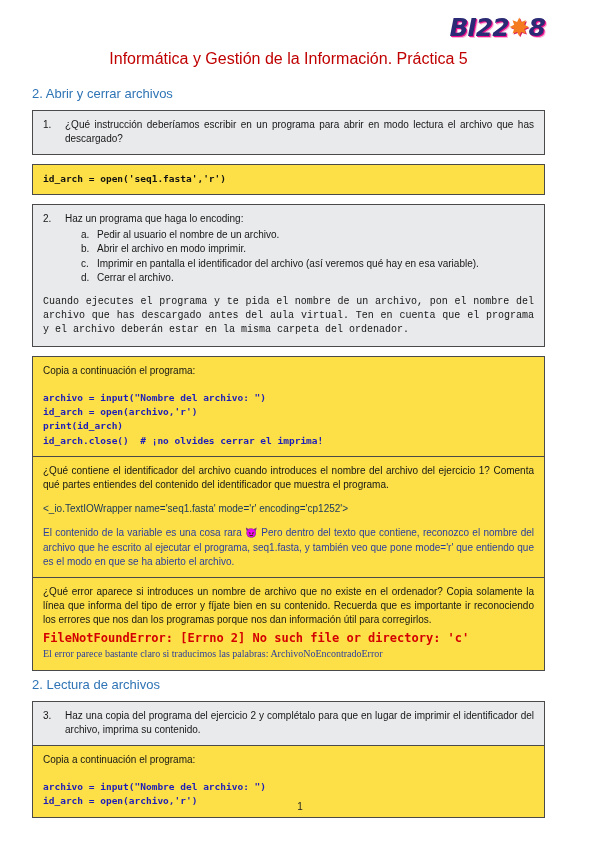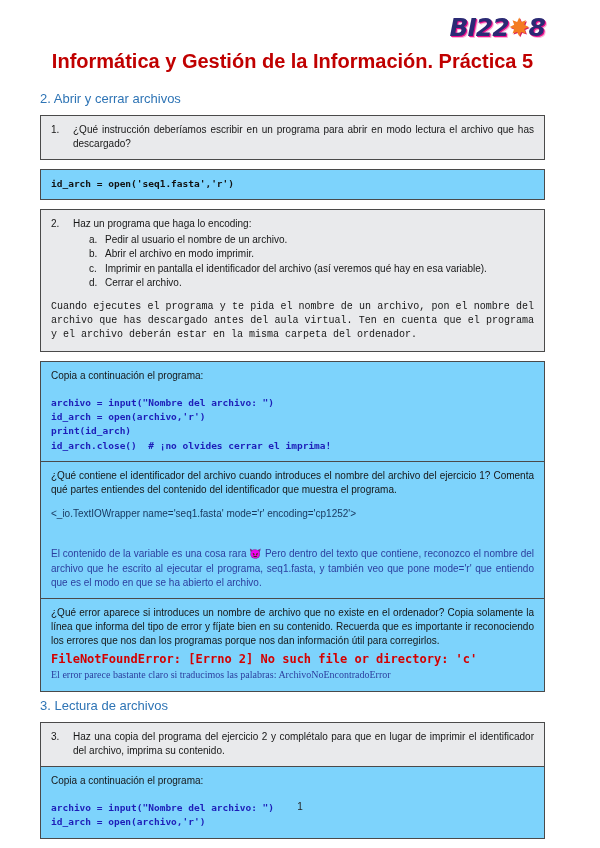--- a/index.html
+++ b/index.html
@@ -4,60 +4,60 @@
 <style>
   * { margin:0; padding:0; box-sizing:border-box; }
   html,body { width:600px; height:848px; }
   body {
     background:#ffffff;
     font-family:"Liberation Sans", sans-serif;
     color:#161616;
     position:relative;
     overflow:hidden;
   }
-  .page { padding:14px 55px 0 40px; }
+  .page { padding:14px 55px 0 32px; }
 
   
   .logo {
     text-align:right;
     font-family:"DejaVu Sans", sans-serif;
     font-weight:bold;
     font-style:italic;
     font-size:25px;
     letter-spacing:-1px;
     color:#2b2a74;
     text-shadow:1px 1px 0 #ec0c8c, 2px 2px 0 #f7b6d8;
     line-height:1.1;
     margin-bottom:4px;
     user-select:none;
   }
   .logo .star { color:#f47b20; font-style:normal; text-shadow:1px 1px 0 #d91c5c; }
   h1.doc-title {
     color:#c00000;
-    font-size:20px;
-    font-weight:bold;
+    font-size:16px;
+    font-weight:normal;
     text-align:center;
     margin:8px 0 18px 0;
   }
   h2.section-heading {
     color:#2e74b5;
     font-size:13px;
     font-weight:normal;
     margin:6px 0 9px 0;
   }
   .mt { margin-top:18px; }
 
   
   .box {
     border:1px solid #4a4a4a;
     padding:7px 10px 8px 10px;
     font-size:10px;
     line-height:1.42;
     text-align:justify;
-    background:#7dd3fc;
+    background:#fde047;
   }
   .box.gray { background:#e9eaec; }
   .box.gap { margin-top:9px; }
   .box.attach { margin-top:-1px; }
 
   .qrow { display:flex; }
   .qnum { flex:0 0 22px; }
   .qtext { flex:1; text-align:justify; }
 
   .sublist { margin:2px 0 0 16px; }
@@ -66,21 +66,21 @@
   .qpara { margin-top:10px;font-family:Liberation Mono, monospace; }
 
   
   .mono { font-family:"DejaVu Sans Mono","Liberation Mono",monospace; }
   .code-black { font-weight:bold; font-size:9.5px; color:#111; }
   .codeblock { margin-top:13px; }
   .code-line { font-weight:bold; font-size:9.5px; color:#1d1db8; line-height:1.5; white-space:pre-wrap; }
   .error-line { font-weight:bold; font-size:12px; color:#d40000; line-height:1.5; margin-top:2px; }
 
   .output-line { color:#17365d; margin-top:10px; }
-  .blue-text { color:#2c3e9e; margin-top:26px; }
+  .blue-text { color:#2c3e9e; margin-top:10px; }
   .blue-text.tight { margin-top:0;font-family:Liberation Serif, serif; }
   .qblock p:first-child { margin-top:0; }
 
   
   .page-number {
     position:absolute;
     bottom:36px;
     left:0; right:0;
     text-align:center;
     font-size:10px;
@@ -154,21 +154,21 @@
     <p class="output-line">&lt;_io.TextIOWrapper name='seq1.fasta' mode='r' encoding='cp1252'&gt;</p>
     <p class="blue-text">El contenido de la variable es una cosa rara 😈 Pero dentro del texto que contiene, reconozco el nombre del archivo que he escrito al ejecutar el programa, seq1.fasta, y también veo que pone mode='r' que entiendo que es el modo en que se ha abierto el archivo.</p>
   </div>
 
   <div class="box attach qblock">
     <p>¿Qué error aparece si introduces un nombre de archivo que no existe en el ordenador? Copia solamente la línea que informa del tipo de error y fíjate bien en su contenido. Recuerda que es importante ir reconociendo los errores que nos dan los programas porque nos dan información útil para corregirlos.</p>
     <p class="error-line mono">FileNotFoundError: [Errno 2] No such file or directory: 'c'</p>
     <p class="blue-text tight">El error parece bastante claro si traducimos las palabras: ArchivoNoEncontradoError</p>
   </div>
 
-  <h2 class="section-heading mt">3. Lectura de archivos</h2>
+  <h2 class="section-heading mt">2. Lectura de archivos</h2>
 
   <div class="box gray">
     <div class="qrow">
       <span class="qnum">3.</span>
       <div class="qtext">Haz una copia del programa del ejercicio 2 y complétalo para que en lugar de imprimir el identificador del archivo, imprima su contenido.</div>
     </div>
   </div>
 
   <div class="box attach">
     <div>Copia a continuación el programa:</div>

